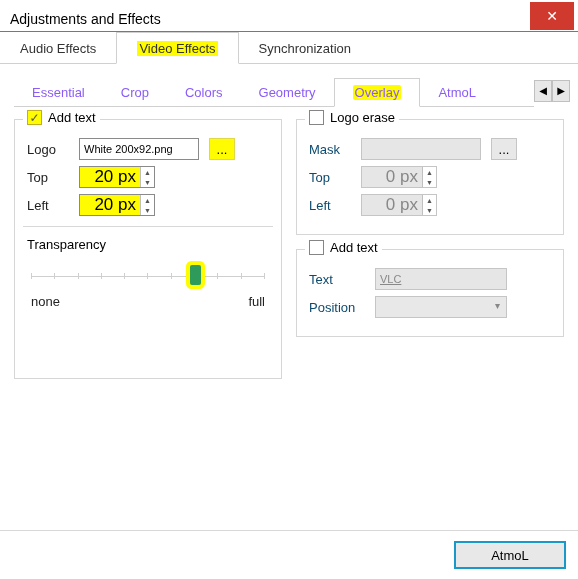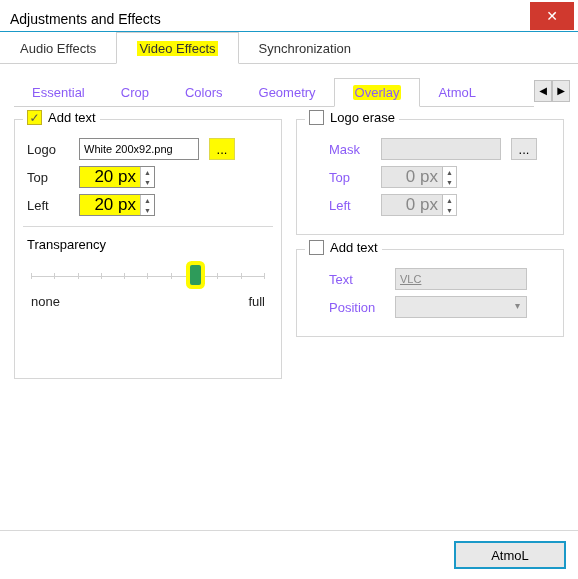--- a/index.html
+++ b/index.html
@@ -20,21 +20,21 @@
   .scroller div { width: 18px; height: 22px; background: #e8e8e8; border: 1px solid #c0c0c0; display: flex; align-items: center; justify-content: center; font-size: 10px; }
   .panels { display: flex; gap: 14px; padding: 12px 14px; }
   .col { flex: 1; display: flex; flex-direction: column; gap: 14px; }
   .group { border: 1px solid #d6d6d6; padding: 12px 12px; position: relative; }
   .group-legend { position: absolute; top: -10px; left: 8px; background: #fff; padding: 0 4px; display: flex; align-items: center; gap: 6px; }
   .chk { width: 15px; height: 15px; border: 1px solid #858585; display: inline-flex; align-items: center; justify-content: center; }
   .chk.checked { border: 1px solid #c0b020; background: #fffb00; }
   .chk.checked::after { content: "✓"; color: #555; font-size: 12px; line-height: 1; }
   .row { display: flex; align-items: center; gap: 10px; margin: 6px 0; }
   .row label { min-width: 42px; color: #222; }
-  .row .lbl-muted { color: #8b5cf6; margin-left: 20px; }
+  .row .lbl-muted { color: #0c4a6e; }
   .txt { height: 22px; border: 1px solid #8a8a8a; padding: 0 4px; background: #fff; width: 120px; font-size: 11px; }
   .txt.disabled { background: #e6e6e6; border: 1px solid #c5c5c5; color: #888; }
   .btn-browse { width: 26px; height: 22px; background: #e8e8e8; border: 1px solid #c5c5c5; display: flex; align-items: center; justify-content: center; }
   .btn-browse.hl { background: #fffb00; border: 1px solid #ded84a; }
   .spin { display: flex; width: 76px; height: 22px; border: 1px solid #8a8a8a; }
   .spin input { border: 0; width: 60px; text-align: right; padding: 0 4px; font-size: 17px; }
   .spin .arrows { width: 14px; display: flex; flex-direction: column; border-left: 1px solid #c0c0c0; }
   .spin .arrows div { flex: 1; font-size: 7px; display: flex; align-items: center; justify-content: center; color: #555; }
   .spin.hl input { background: #fffb00; }
   .spin.disabled { border: 1px solid #c5c5c5; }

